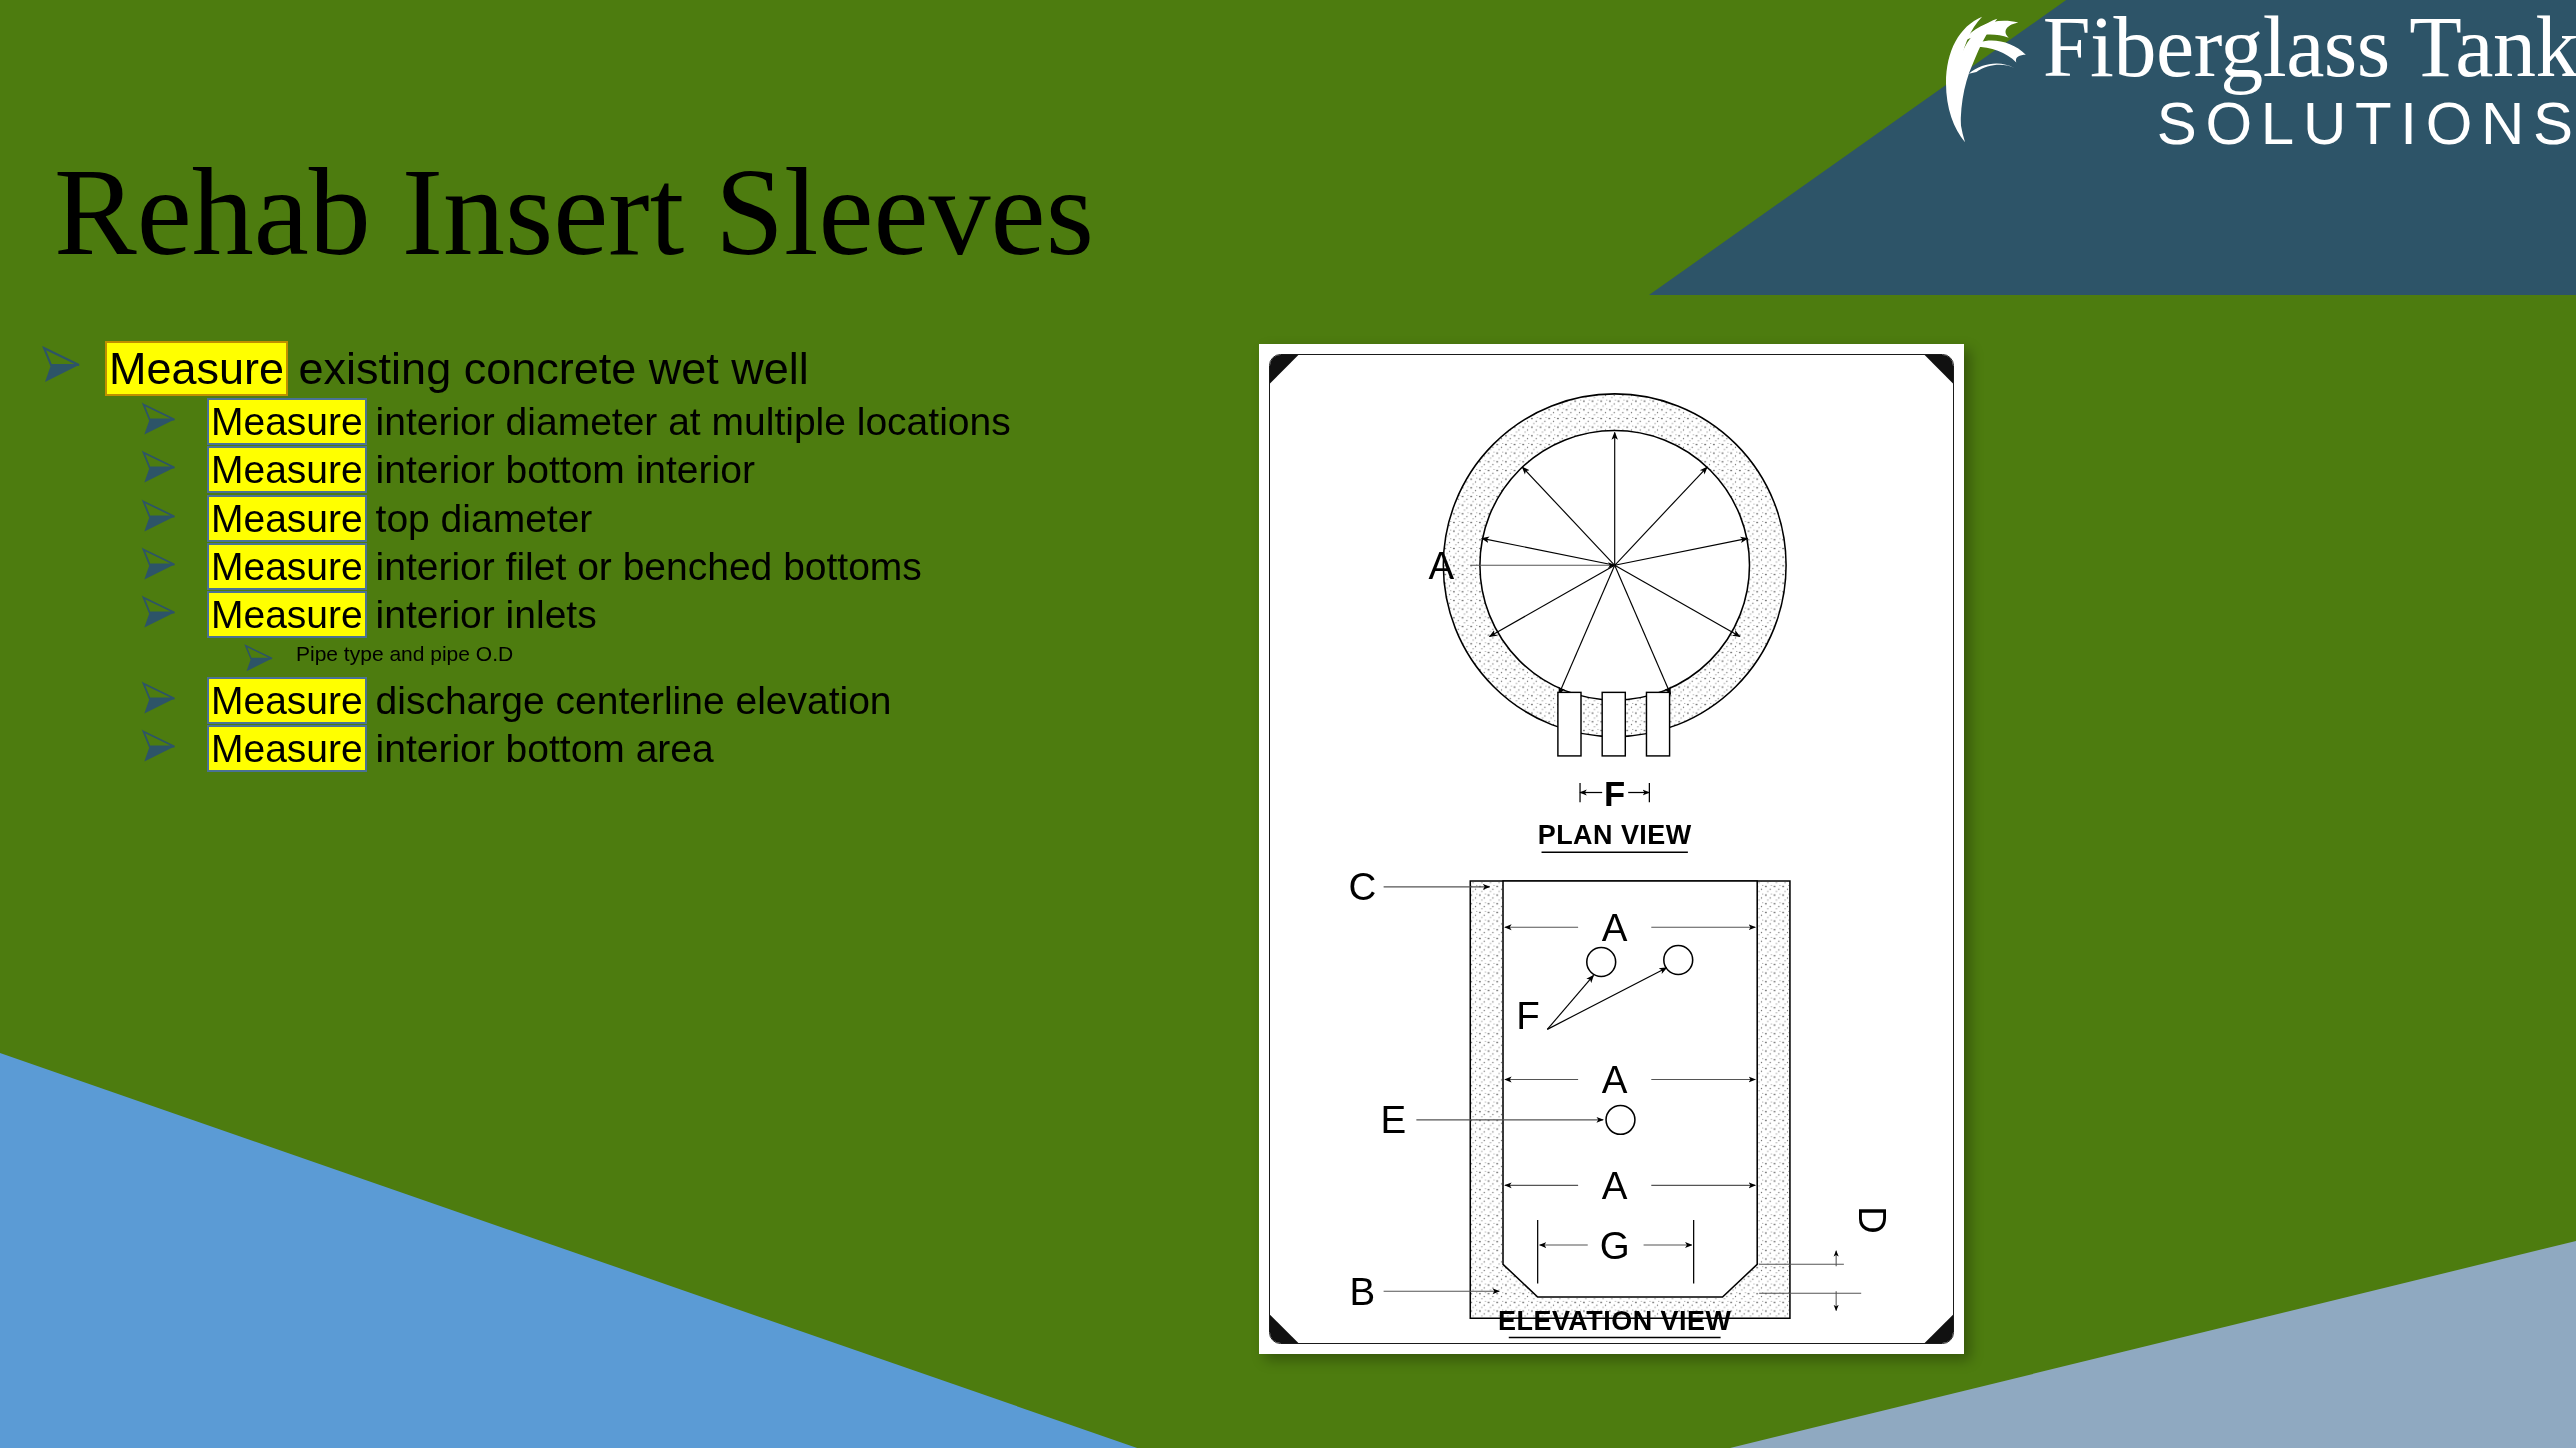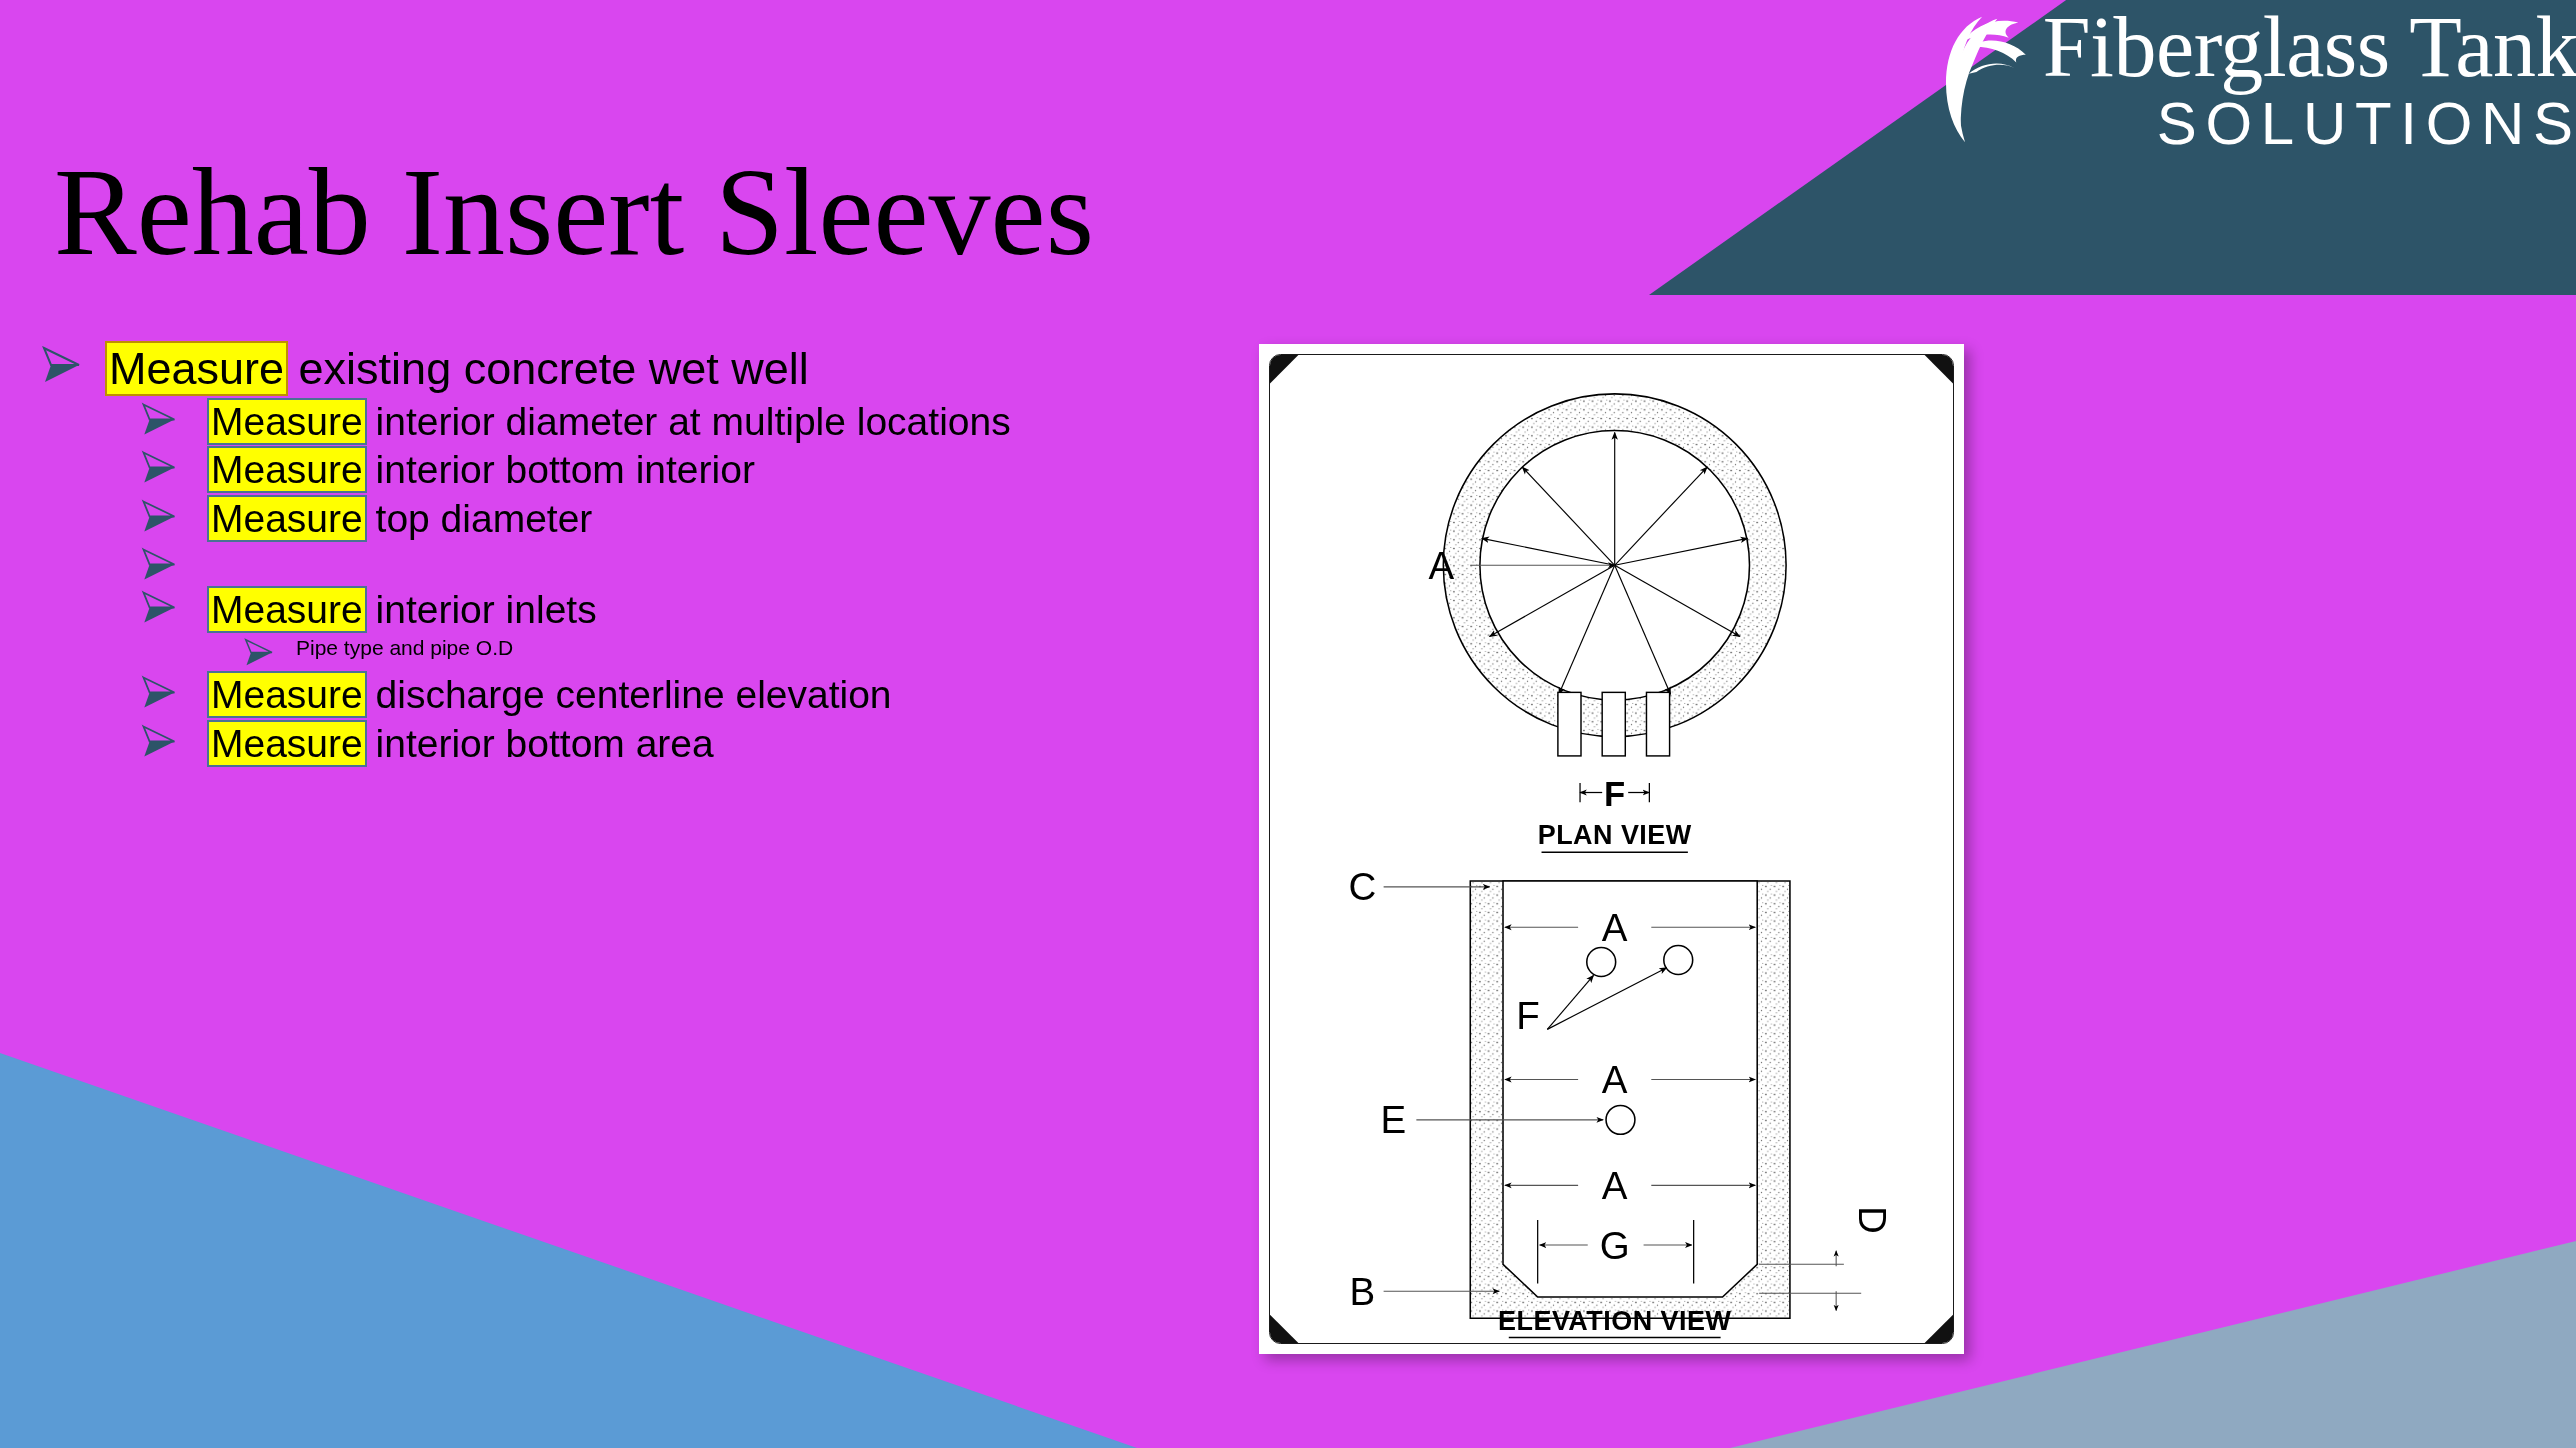--- a/index.html
+++ b/index.html
@@ -4,21 +4,21 @@
 <style>
   html, body {
     margin: 0;
     padding: 0;
     background: #ffffff;
   }
   #slide {
     position: relative;
     width: 2576px;
     height: 1449px;
-    background: #d946ef;
+    background: #4d7c0f;
     overflow: hidden;
     font-family: "Liberation Sans", sans-serif;
   }
 
   
   .deco {
     position: absolute;
     pointer-events: none;
   }
   #banner-teal {
@@ -233,20 +233,21 @@
         </span>
         <span class="bullet-text"><span class="hl hl-blue">Measure</span><span> top diameter</span></span>
       </div>
       <div class="bullet-row lvl2">
         <span class="marker">
           <svg viewBox="0 0 44 40" width="39" height="39">
             <path d="M5 3 L40 20 L12 20 Z" fill="none" stroke="#2D5468" stroke-width="2"></path>
             <path d="M12 20 L40 20 L6 37 Z" fill="#2D5468"></path>
           </svg>
         </span>
+        <span class="bullet-text"><span class="hl hl-blue">Measure</span><span> interior filet or benched bottoms</span></span>
       </div>
       <div class="bullet-row lvl2">
         <span class="marker">
           <svg viewBox="0 0 44 40" width="39" height="39">
             <path d="M5 3 L40 20 L12 20 Z" fill="none" stroke="#2D5468" stroke-width="2"></path>
             <path d="M12 20 L40 20 L6 37 Z" fill="#2D5468"></path>
           </svg>
         </span>
         <span class="bullet-text"><span class="hl hl-blue">Measure</span><span> interior inlets</span></span>
       </div>

